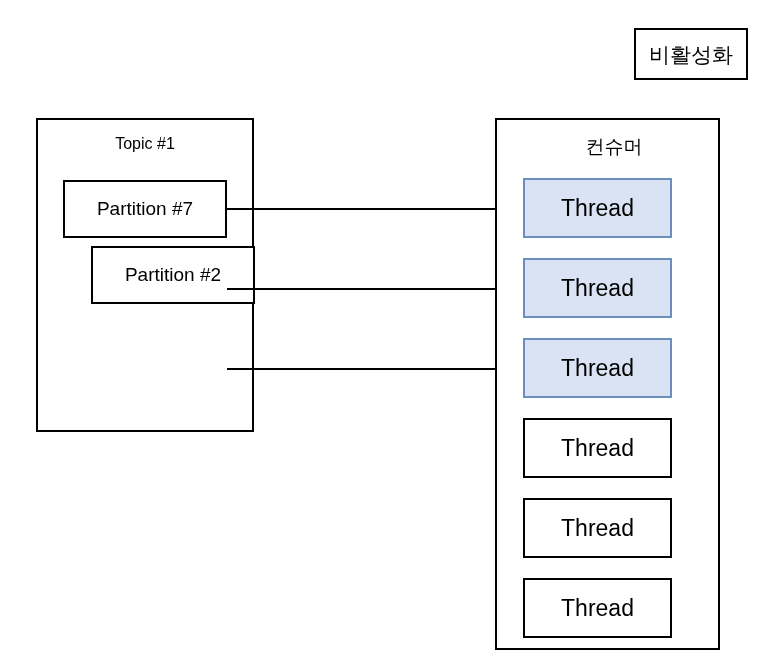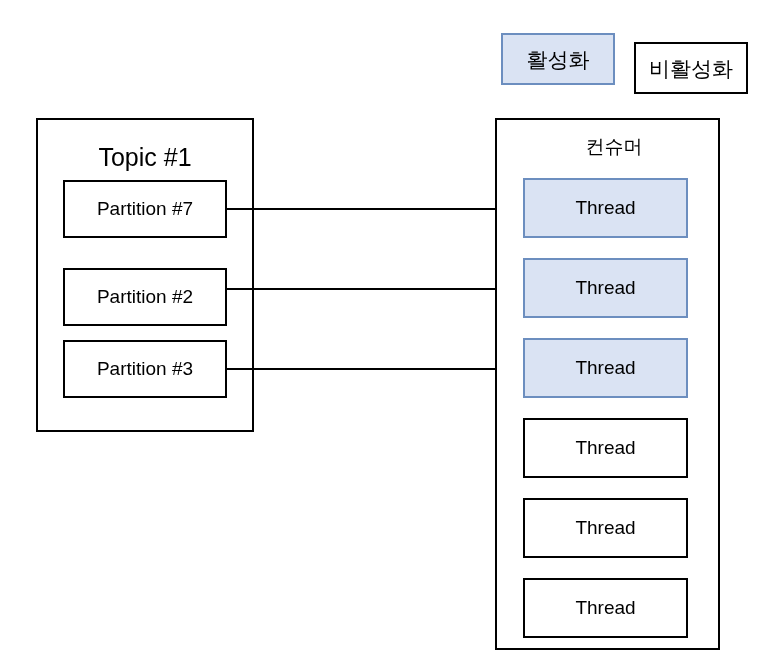--- a/index.html
+++ b/index.html
@@ -36,63 +36,62 @@
     border: 2px solid #6c8ebf;
     background: #dae3f3;
   }
 
   
   .legend-item {
     font-size: 21px;
     line-height: 1;
   }
   #legend-active  { left: 501px; top: 33px; width: 114px; height: 52px; }
-  #legend-inactive{ left: 634px; top: 42px; width: 114px; height: 52px; }
+  #legend-inactive{ left: 634px; top: 28px; width: 114px; height: 52px; }
 
   
   #topic-box {
     left: 36px; top: 118px; width: 218px; height: 314px;
     display: block;
   }
   #topic-title {
     position: absolute;
     left: 0; right: 0; top: 15px;
     text-align: center;
-    font-size: 25px;
+    font-size: 16px;
     color: #000000;
-    margin-top: 8px;
   }
   .partition-box {
     left: 63px;
     width: 164px;
     height: 58px;
     font-size: 19px;
   }
   #partition-0 { top: 180px; }
-  #partition-1 { top: 268px; }
+  #partition-1 { top: 246px; margin-left: 28px; }
   #partition-2 { top: 340px; }
 
   
   #consumer-box {
     left: 495px; top: 118px; width: 225px; height: 532px;
     display: block;
   }
   #consumer-title {
     position: absolute;
     left: 0; right: 0; top: 14px;
     text-align: center;
     font-size: 19px;
     color: #000000;
     padding-left: 13px;
   }
   .thread-box {
     left: 523px;
-    width: 165px;
+    width: 149px;
     height: 60px;
-    font-size: 19px;
+    font-size: 23px;
   }
   #thread-0 { top: 178px; }
   #thread-1 { top: 258px; }
   #thread-2 { top: 338px; }
   #thread-3 { top: 418px; }
   #thread-4 { top: 498px; }
   #thread-5 { top: 578px; }
 
   
   .connector {
@@ -104,39 +103,33 @@
   }
   #connector-0 { top: 208px; }
   #connector-1 { top: 288px; }
   #connector-2 { top: 368px; }
 </style>
 </head>
 <body>
 
 <div id="canvas">
 
-  <div class="box box-active legend-item" id="legend-active">
-    <span>활성화</span>
-  </div>
   <div class="box box-outline legend-item" id="legend-inactive">
     <span>비활성화</span>
   </div>
 
   <div class="box box-outline" id="topic-box">
     <div id="topic-title">Topic #1</div>
   </div>
 
   <div class="box box-outline partition-box" id="partition-0">
     <span>Partition #7</span>
   </div>
   <div class="box box-outline partition-box" id="partition-1">
     <span>Partition #2</span>
-  </div>
-  <div class="box box-outline partition-box" id="partition-2">
-    <span>Partition #3</span>
   </div>
 
   <div class="connector" id="connector-0"></div>
   <div class="connector" id="connector-1"></div>
   <div class="connector" id="connector-2"></div>
 
   <div class="box box-outline" id="consumer-box">
     <div id="consumer-title">컨슈머</div>
   </div>
 

